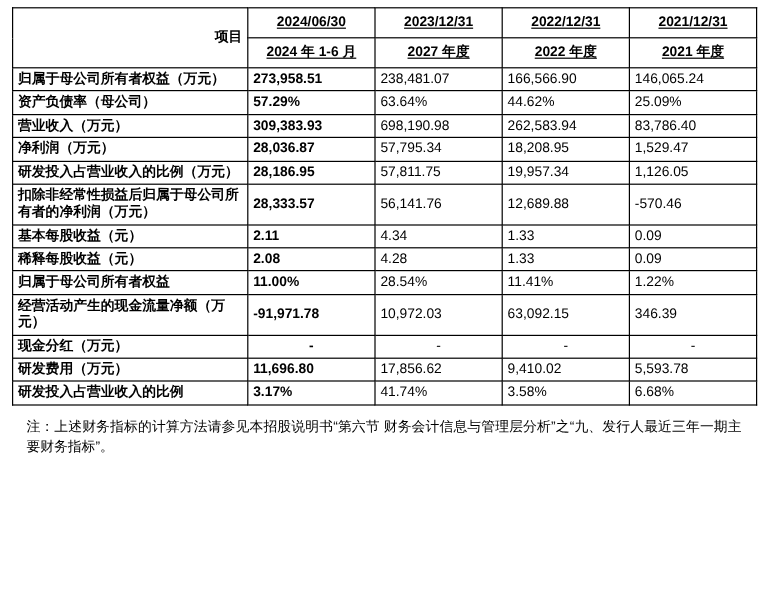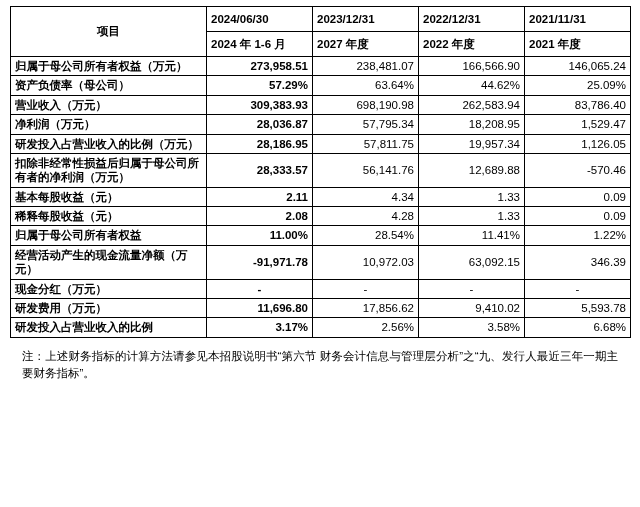--- a/index.html
+++ b/index.html
@@ -32,36 +32,37 @@
     padding: 2px 4px;
     font-size: 11.5px;
     line-height: 1.25;
     vertical-align: middle;
     box-sizing: border-box;
   }
   .col-item { width: 196px; }
   .col-num  { width: 106px; }
 
   th.hdr {
-    text-align: left;
+    text-align: center;
     font-weight: bold;
     font-size: 12px;
     height: 25px;
+    text-decoration: underline;
   }
   th.hdr-item {
-    text-align: center;
+    text-align: right;
     font-weight: bold;
     font-size: 13px;
   }
   td.rowlabel {
     font-weight: bold;
     font-size: 12px;
   }
   td.num {
-    text-align: right;
+    text-align: left;
     font-size: 11.5px;
     padding-right: 6px;
   }
   td.num.first {
     font-weight: bold;
   }
   td.num.center {
     text-align: center;
   }
   .note {
@@ -83,21 +84,21 @@
       <col class="col-num">
       <col class="col-num">
       <col class="col-num">
     </colgroup>
     <thead>
       <tr>
         <th class="hdr-item" rowspan="2">项目</th>
         <th class="hdr">2024/06/30</th>
         <th class="hdr">2023/12/31</th>
         <th class="hdr">2022/12/31</th>
-        <th class="hdr">2021/11/31</th>
+        <th class="hdr">2021/12/31</th>
       </tr>
       <tr>
         <th class="hdr">2024 年 1-6 月</th>
         <th class="hdr">2027 年度</th>
         <th class="hdr">2022 年度</th>
         <th class="hdr">2021 年度</th>
       </tr>
     </thead>
     <tbody>
       <tr>
@@ -180,21 +181,21 @@
       <tr>
         <td class="rowlabel">研发费用（万元）</td>
         <td class="num first">11,696.80</td>
         <td class="num">17,856.62</td>
         <td class="num">9,410.02</td>
         <td class="num">5,593.78</td>
       </tr>
       <tr>
         <td class="rowlabel">研发投入占营业收入的比例</td>
         <td class="num first">3.17%</td>
-        <td class="num">2.56%</td>
+        <td class="num">41.74%</td>
         <td class="num">3.58%</td>
         <td class="num">6.68%</td>
       </tr>
     </tbody>
   </table>
 
   <div class="note">注：上述财务指标的计算方法请参见本招股说明书“第六节 财务会计信息与管理层分析”之“九、发行人最近三年一期主要财务指标”。</div>
 
 </div>
 

